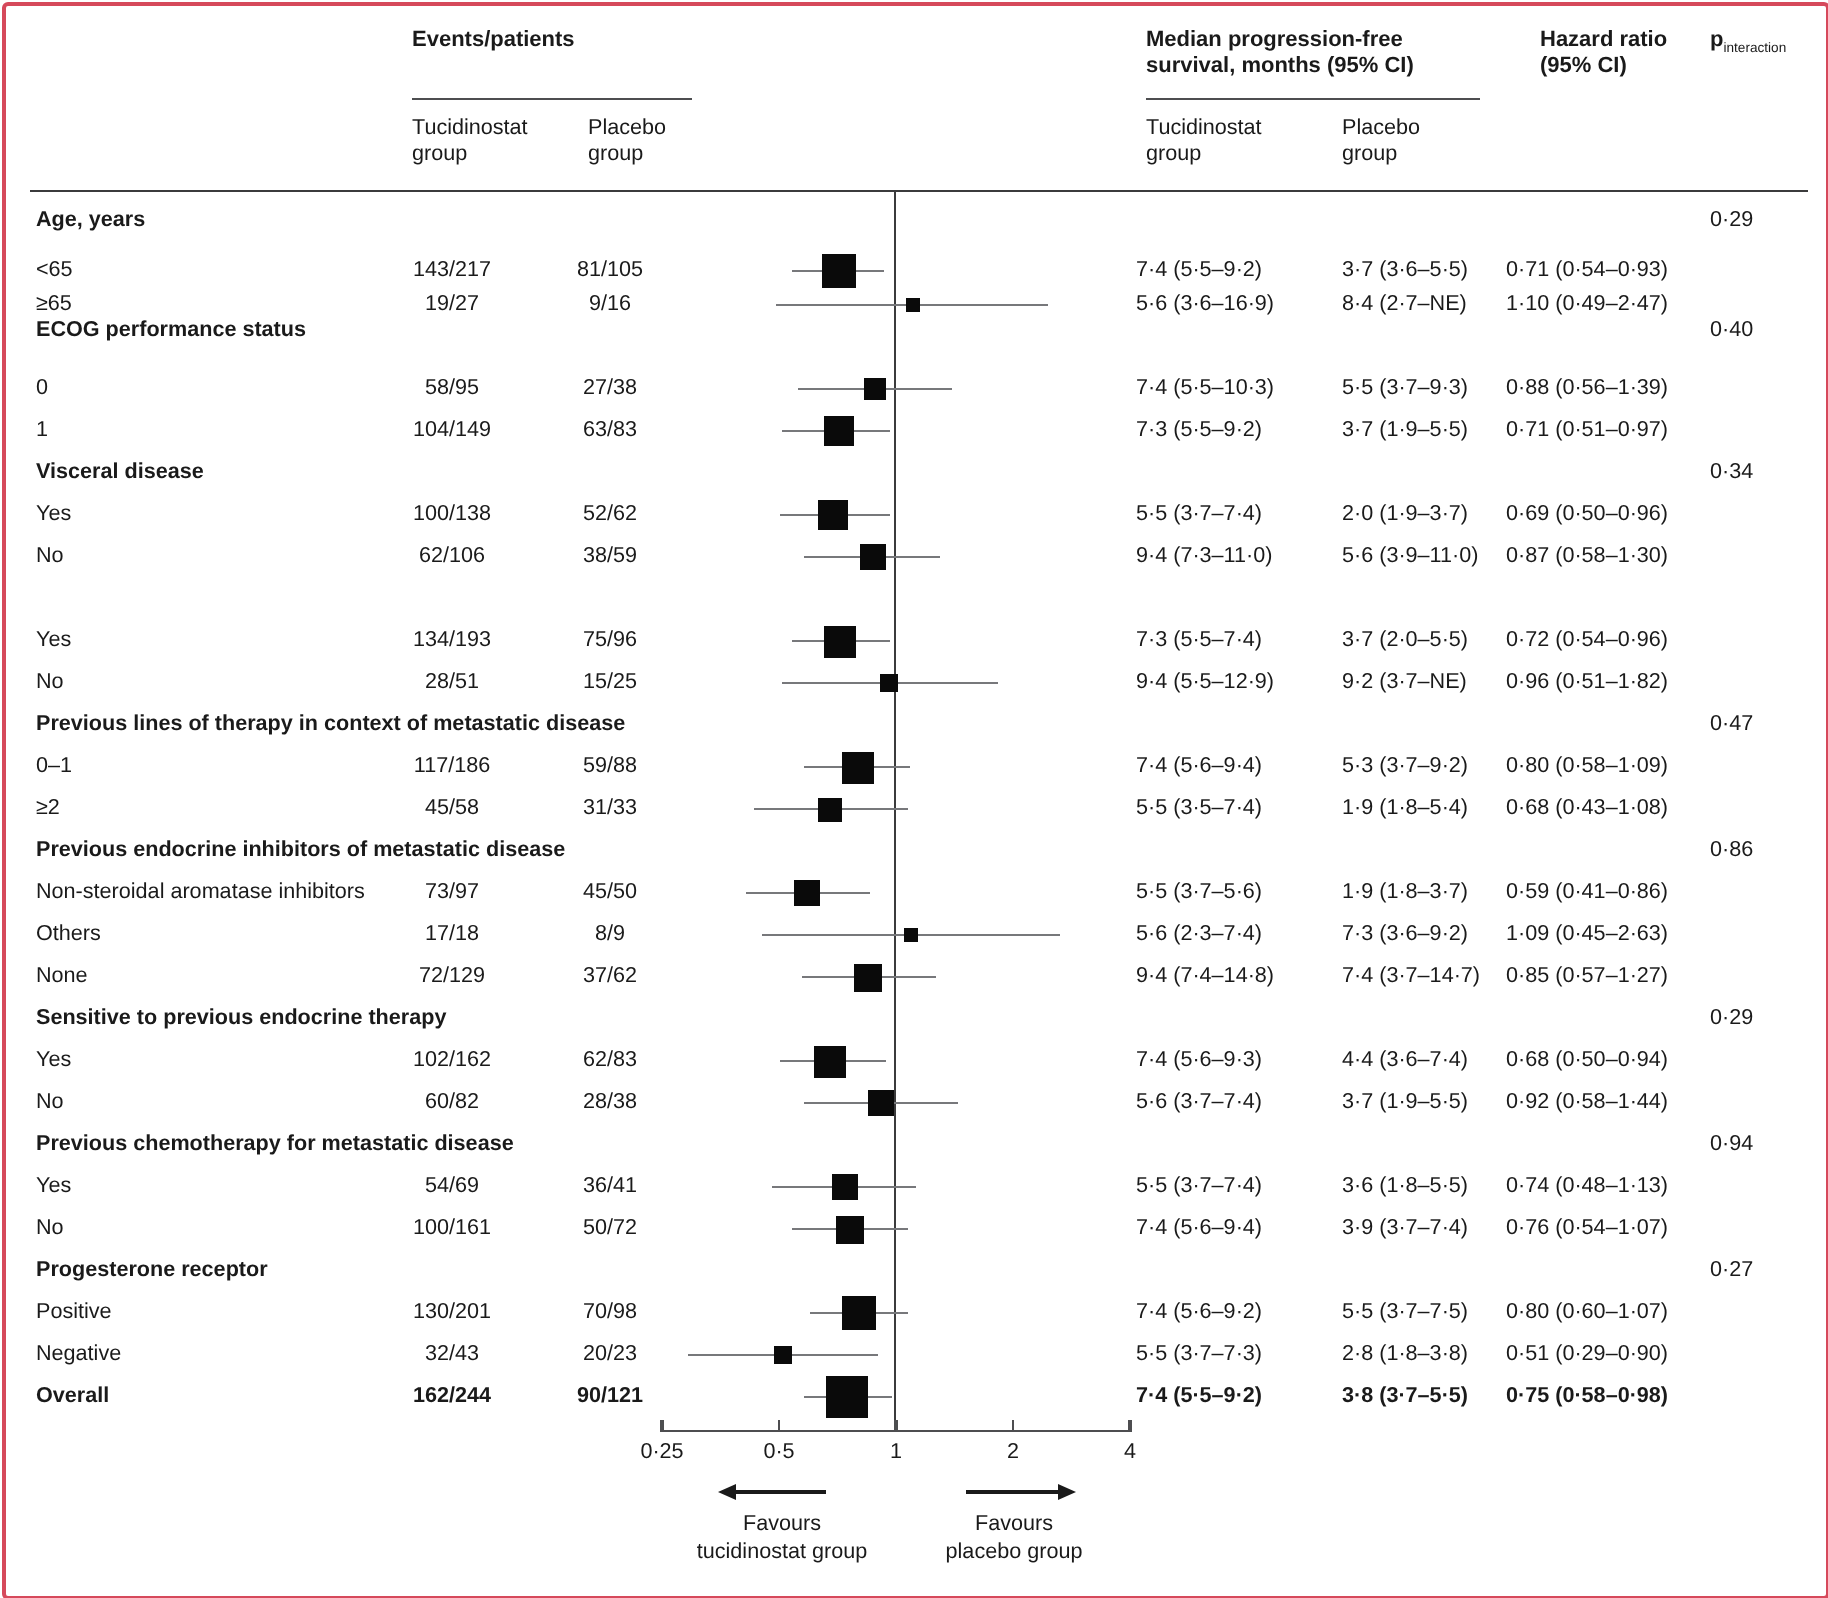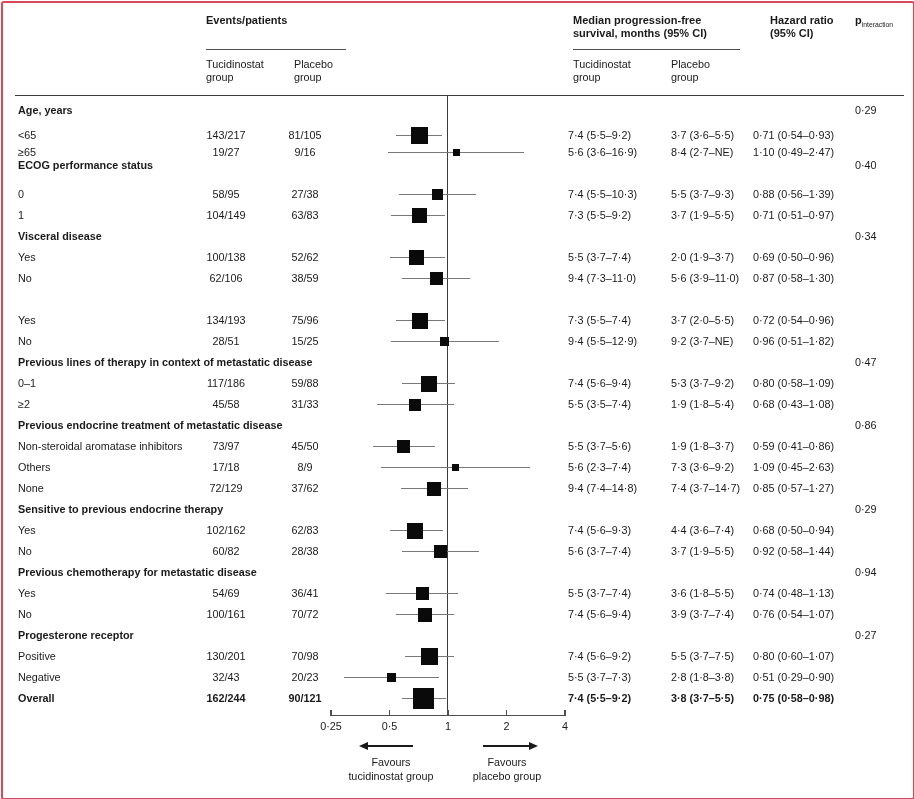--- a/index.html
+++ b/index.html
@@ -167,21 +167,21 @@
         <div class="cell c-label">≥2</div>
         <div class="cell c-ev-t">45/58</div>
         <div class="cell c-ev-p">31/33</div>
         <div class="cell c-mpfs-t">5·5 (3·5–7·4)</div>
         <div class="cell c-mpfs-p">1·9 (1·8–5·4)</div>
         <div class="cell c-hr">0·68 (0·43–1·08)</div>
         <div class="whisker" style="left: 373.771px; width: 77.7244px; top: 9.8px;"></div>
         <div class="sq" style="width: 12px; height: 12px; left: 406.451px; top: 4.5px;"></div>
       </div>
       <div class="row" style="top: 412px;">
-        <div class="cell c-label hdr">Previous endocrine treatment of metastatic disease</div>
+        <div class="cell c-label hdr">Previous endocrine inhibitors of metastatic disease</div>
         <div class="cell c-p">0·86</div>
       </div>
       <div class="row" style="top: 433px;">
         <div class="cell c-label">Non-steroidal aromatase inhibitors</div>
         <div class="cell c-ev-t">73/97</div>
         <div class="cell c-ev-p">45/50</div>
         <div class="cell c-mpfs-t">5·5 (3·7–5·6)</div>
         <div class="cell c-mpfs-p">1·9 (1·8–3·7)</div>
         <div class="cell c-hr">0·59 (0·41–0·86)</div>
         <div class="whisker" style="left: 369.751px; width: 62.5197px; top: 9.8px;"></div>
@@ -241,21 +241,21 @@
         <div class="cell c-ev-p">36/41</div>
         <div class="cell c-mpfs-t">5·5 (3·7–7·4)</div>
         <div class="cell c-mpfs-p">3·6 (1·8–5·5)</div>
         <div class="cell c-hr">0·74 (0·48–1·13)</div>
         <div class="whisker" style="left: 383.055px; width: 72.2602px; top: 9.8px;"></div>
         <div class="sq" style="width: 13px; height: 13px; left: 413.087px; top: 4px;"></div>
       </div>
       <div class="row" style="top: 601px;">
         <div class="cell c-label">No</div>
         <div class="cell c-ev-t">100/161</div>
-        <div class="cell c-ev-p">70/72</div>
+        <div class="cell c-ev-p">50/72</div>
         <div class="cell c-mpfs-t">7·4 (5·6–9·4)</div>
         <div class="cell c-mpfs-p">3·9 (3·7–7·4)</div>
         <div class="cell c-hr">0·76 (0·54–1·07)</div>
         <div class="whisker" style="left: 392.995px; width: 57.7149px; top: 9.8px;"></div>
         <div class="sq" style="width: 14px; height: 14px; left: 414.838px; top: 3.5px;"></div>
       </div>
       <div class="row" style="top: 622px;">
         <div class="cell c-label hdr">Progesterone receptor</div>
         <div class="cell c-p">0·27</div>
       </div>

